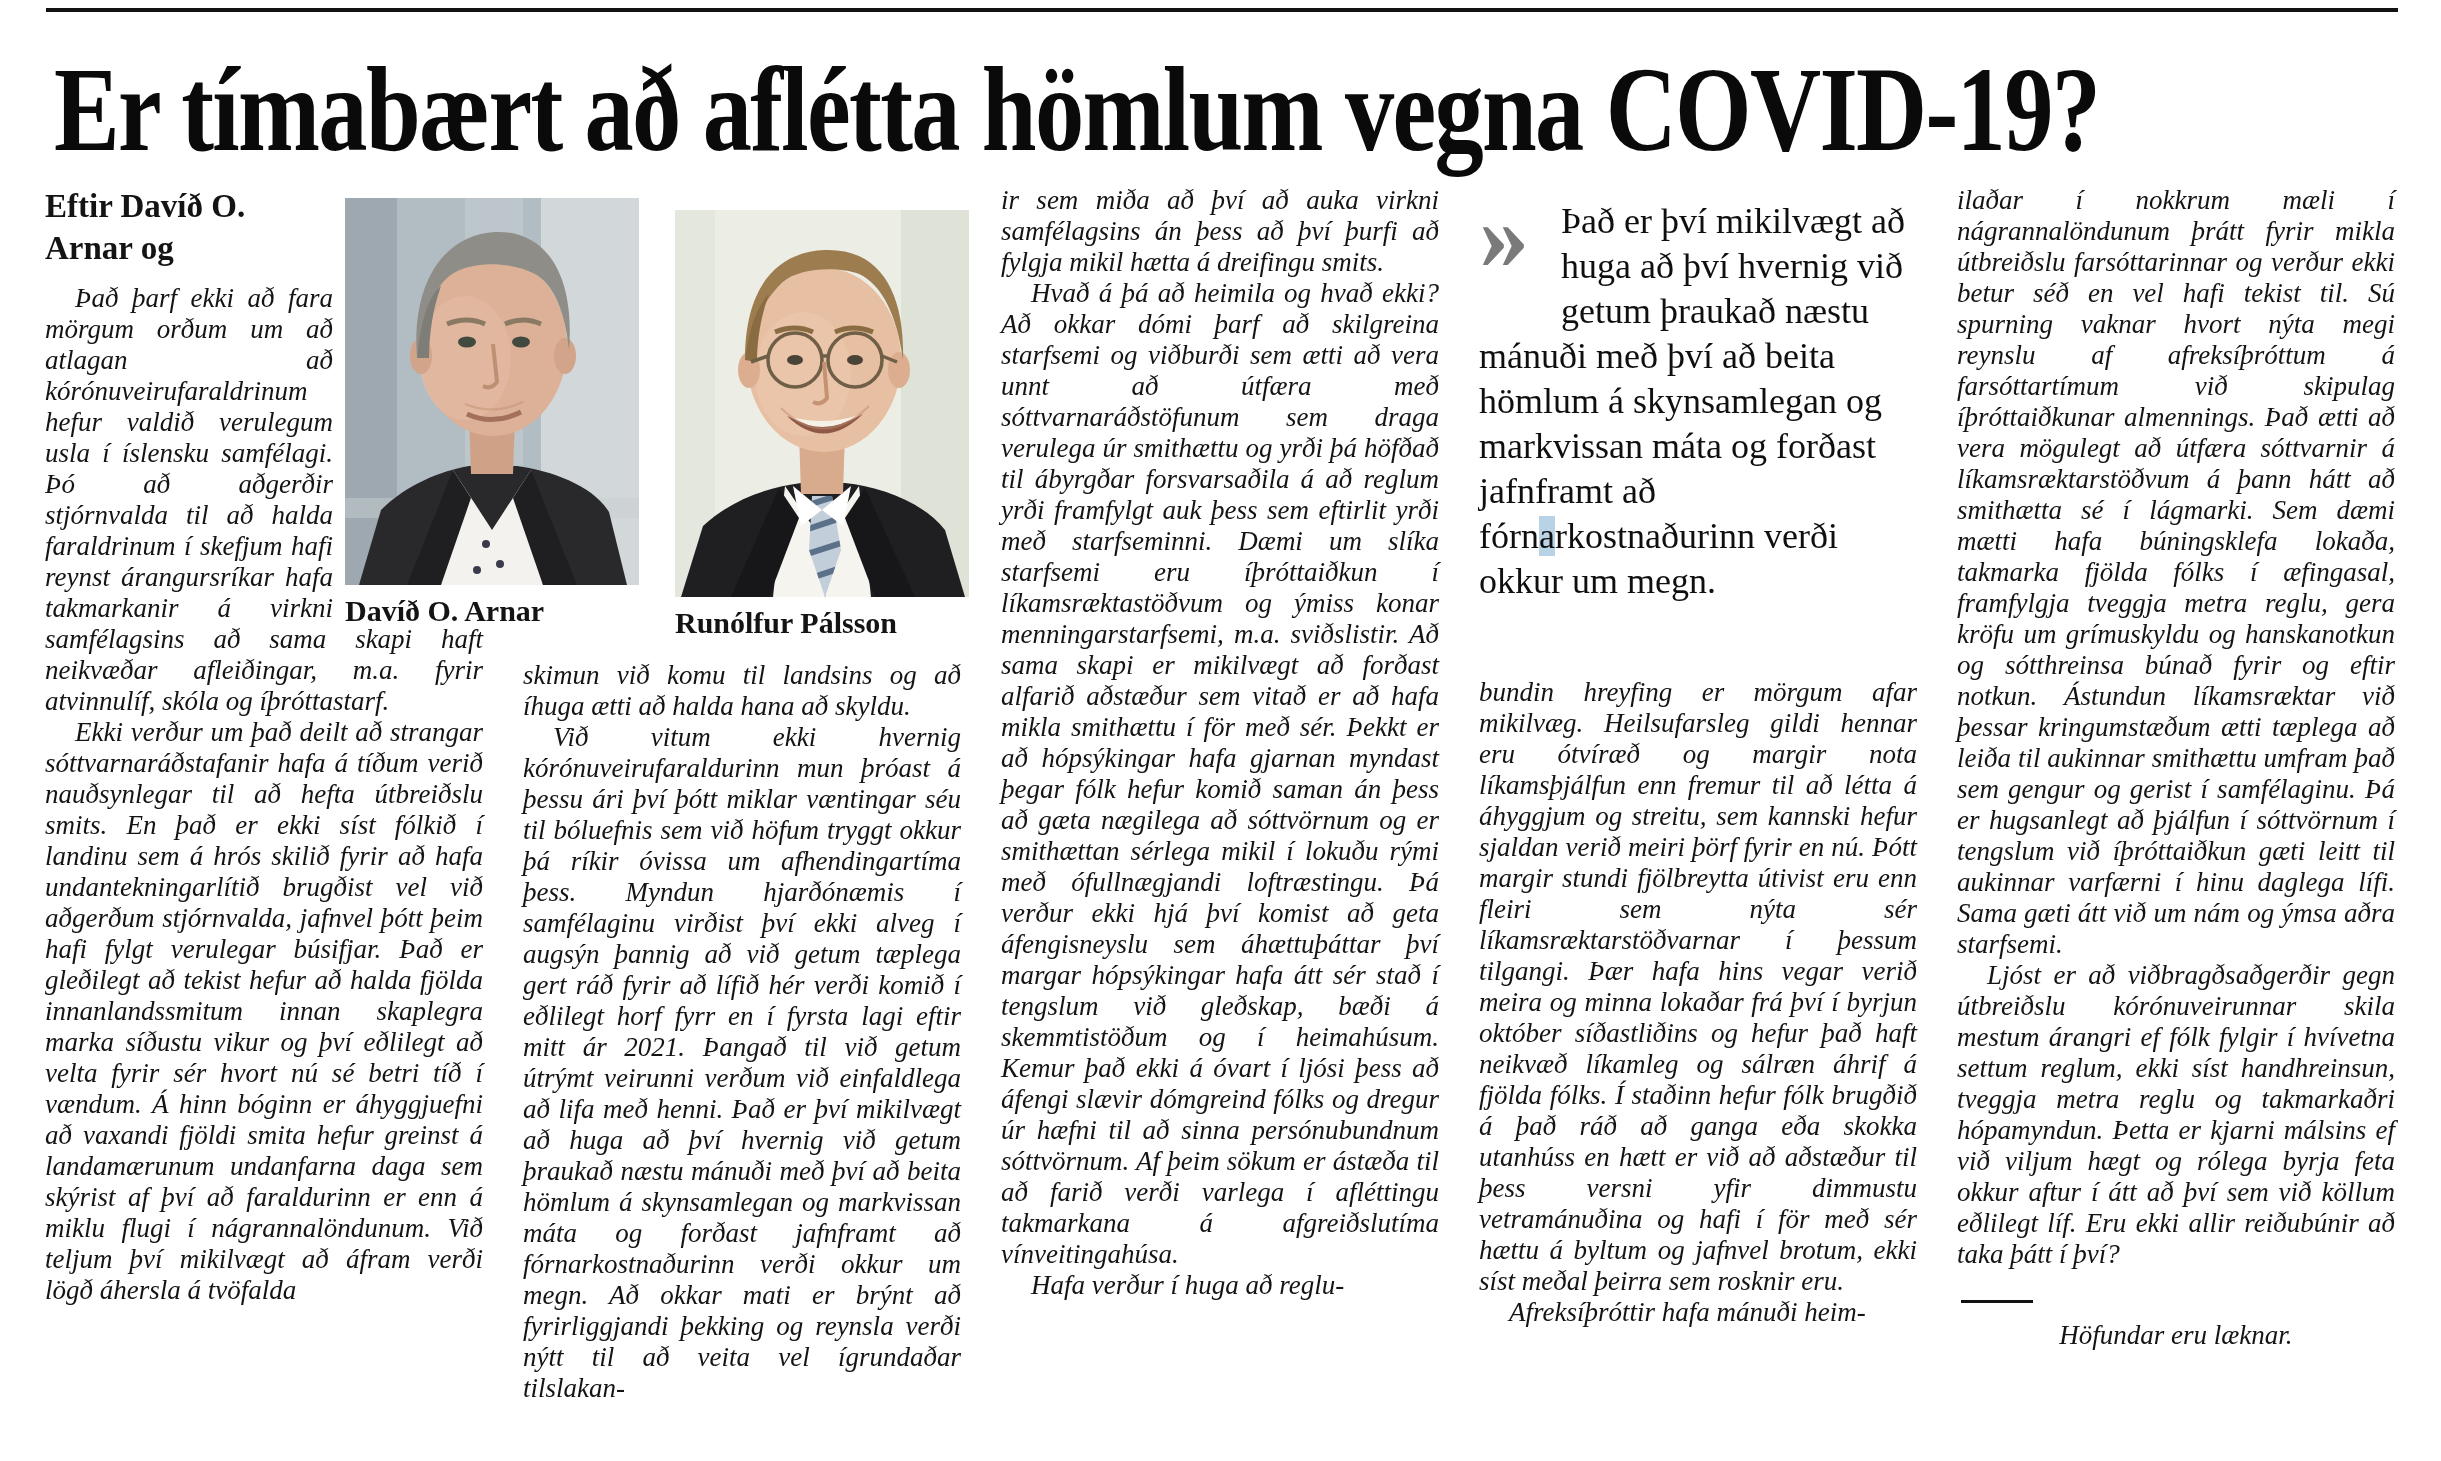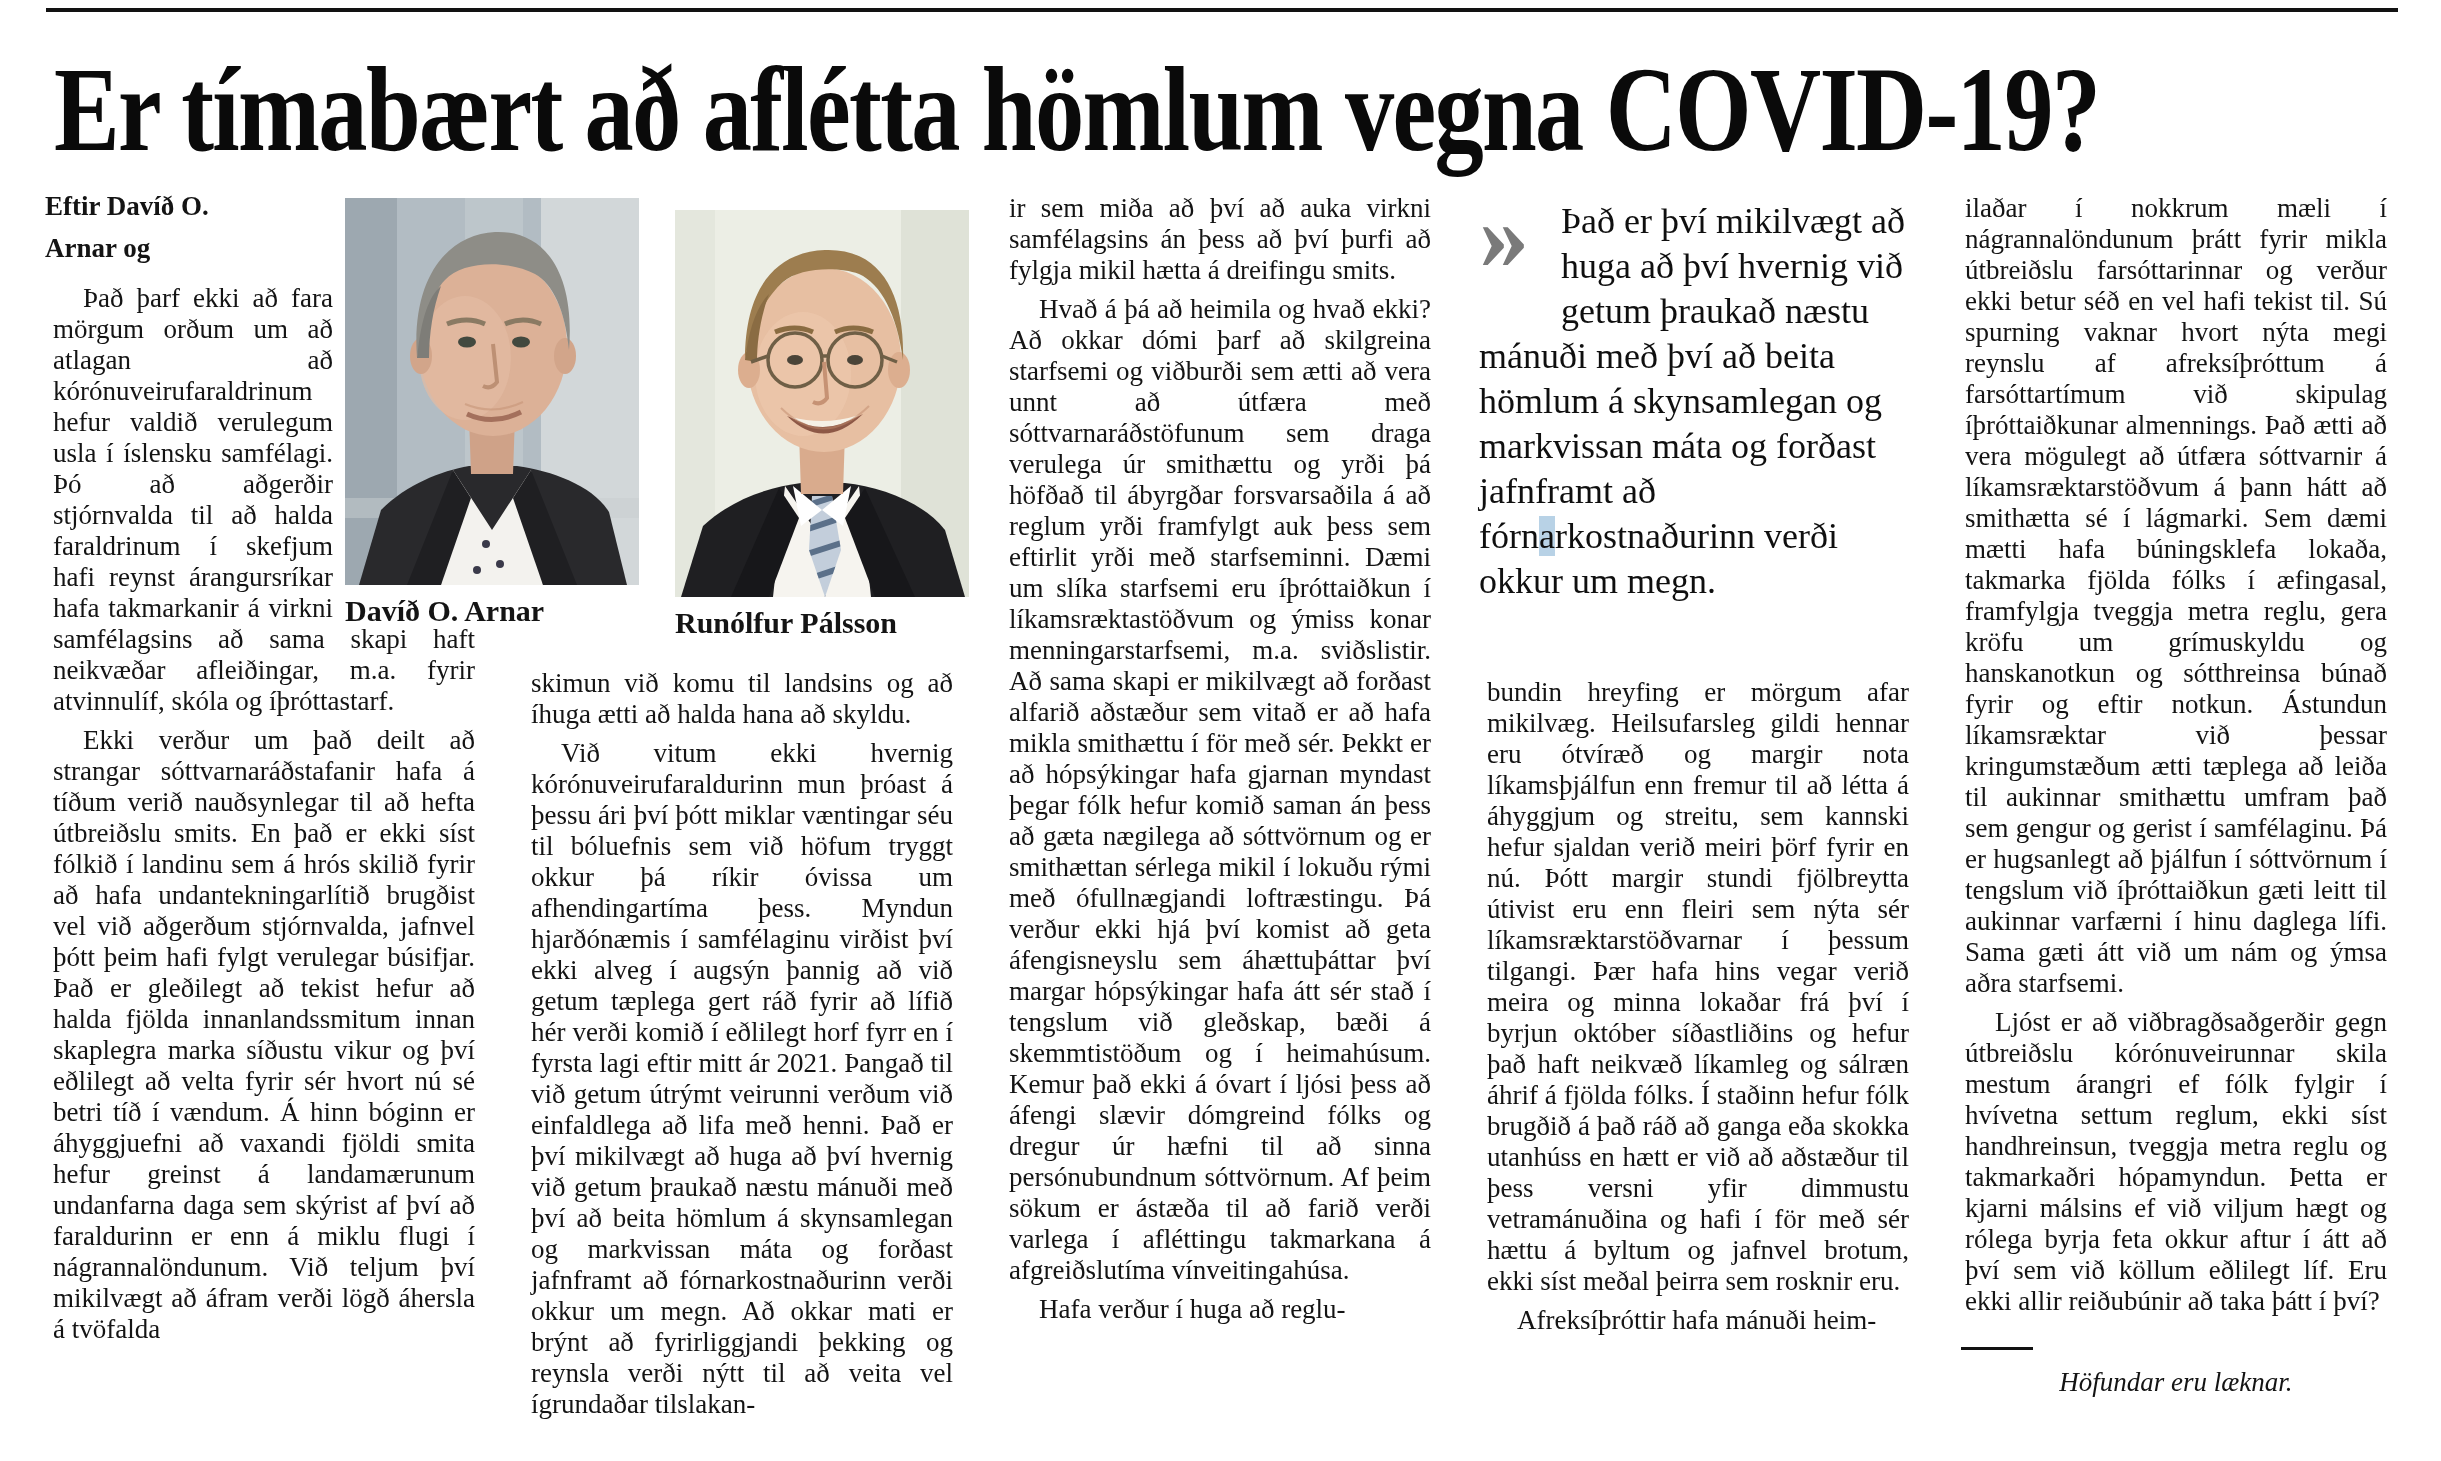--- a/index.html
+++ b/index.html
@@ -36,26 +36,26 @@
   .main {
     position: absolute; left: 45px; top: 185px;
     width: 2352px;
     display: flex; gap: 40px;
   }
   .col {
     flex: 0 0 438px; width: 438px;
     font-size: 27px; line-height: 31px;
     text-align: justify;
   }
-  .col p { margin: 8px; text-indent: 30px; }
+  .col p { margin: 0; text-indent: 30px; font-style: italic; }
   .col p.noindent { text-indent: 0; }
 
   .byline {
     font-weight: 700;
-    font-size: 27px; line-height: 42px;
+    font-size: 33px; line-height: 42px;
     text-align: left;
     margin-bottom: 14px;
   }
 
   .col1-photo-wrap-spacer {
     float: right;
     width: 150px; height: 330px;
   }
 
   .col2-photo-spacer { height: 475px; }

